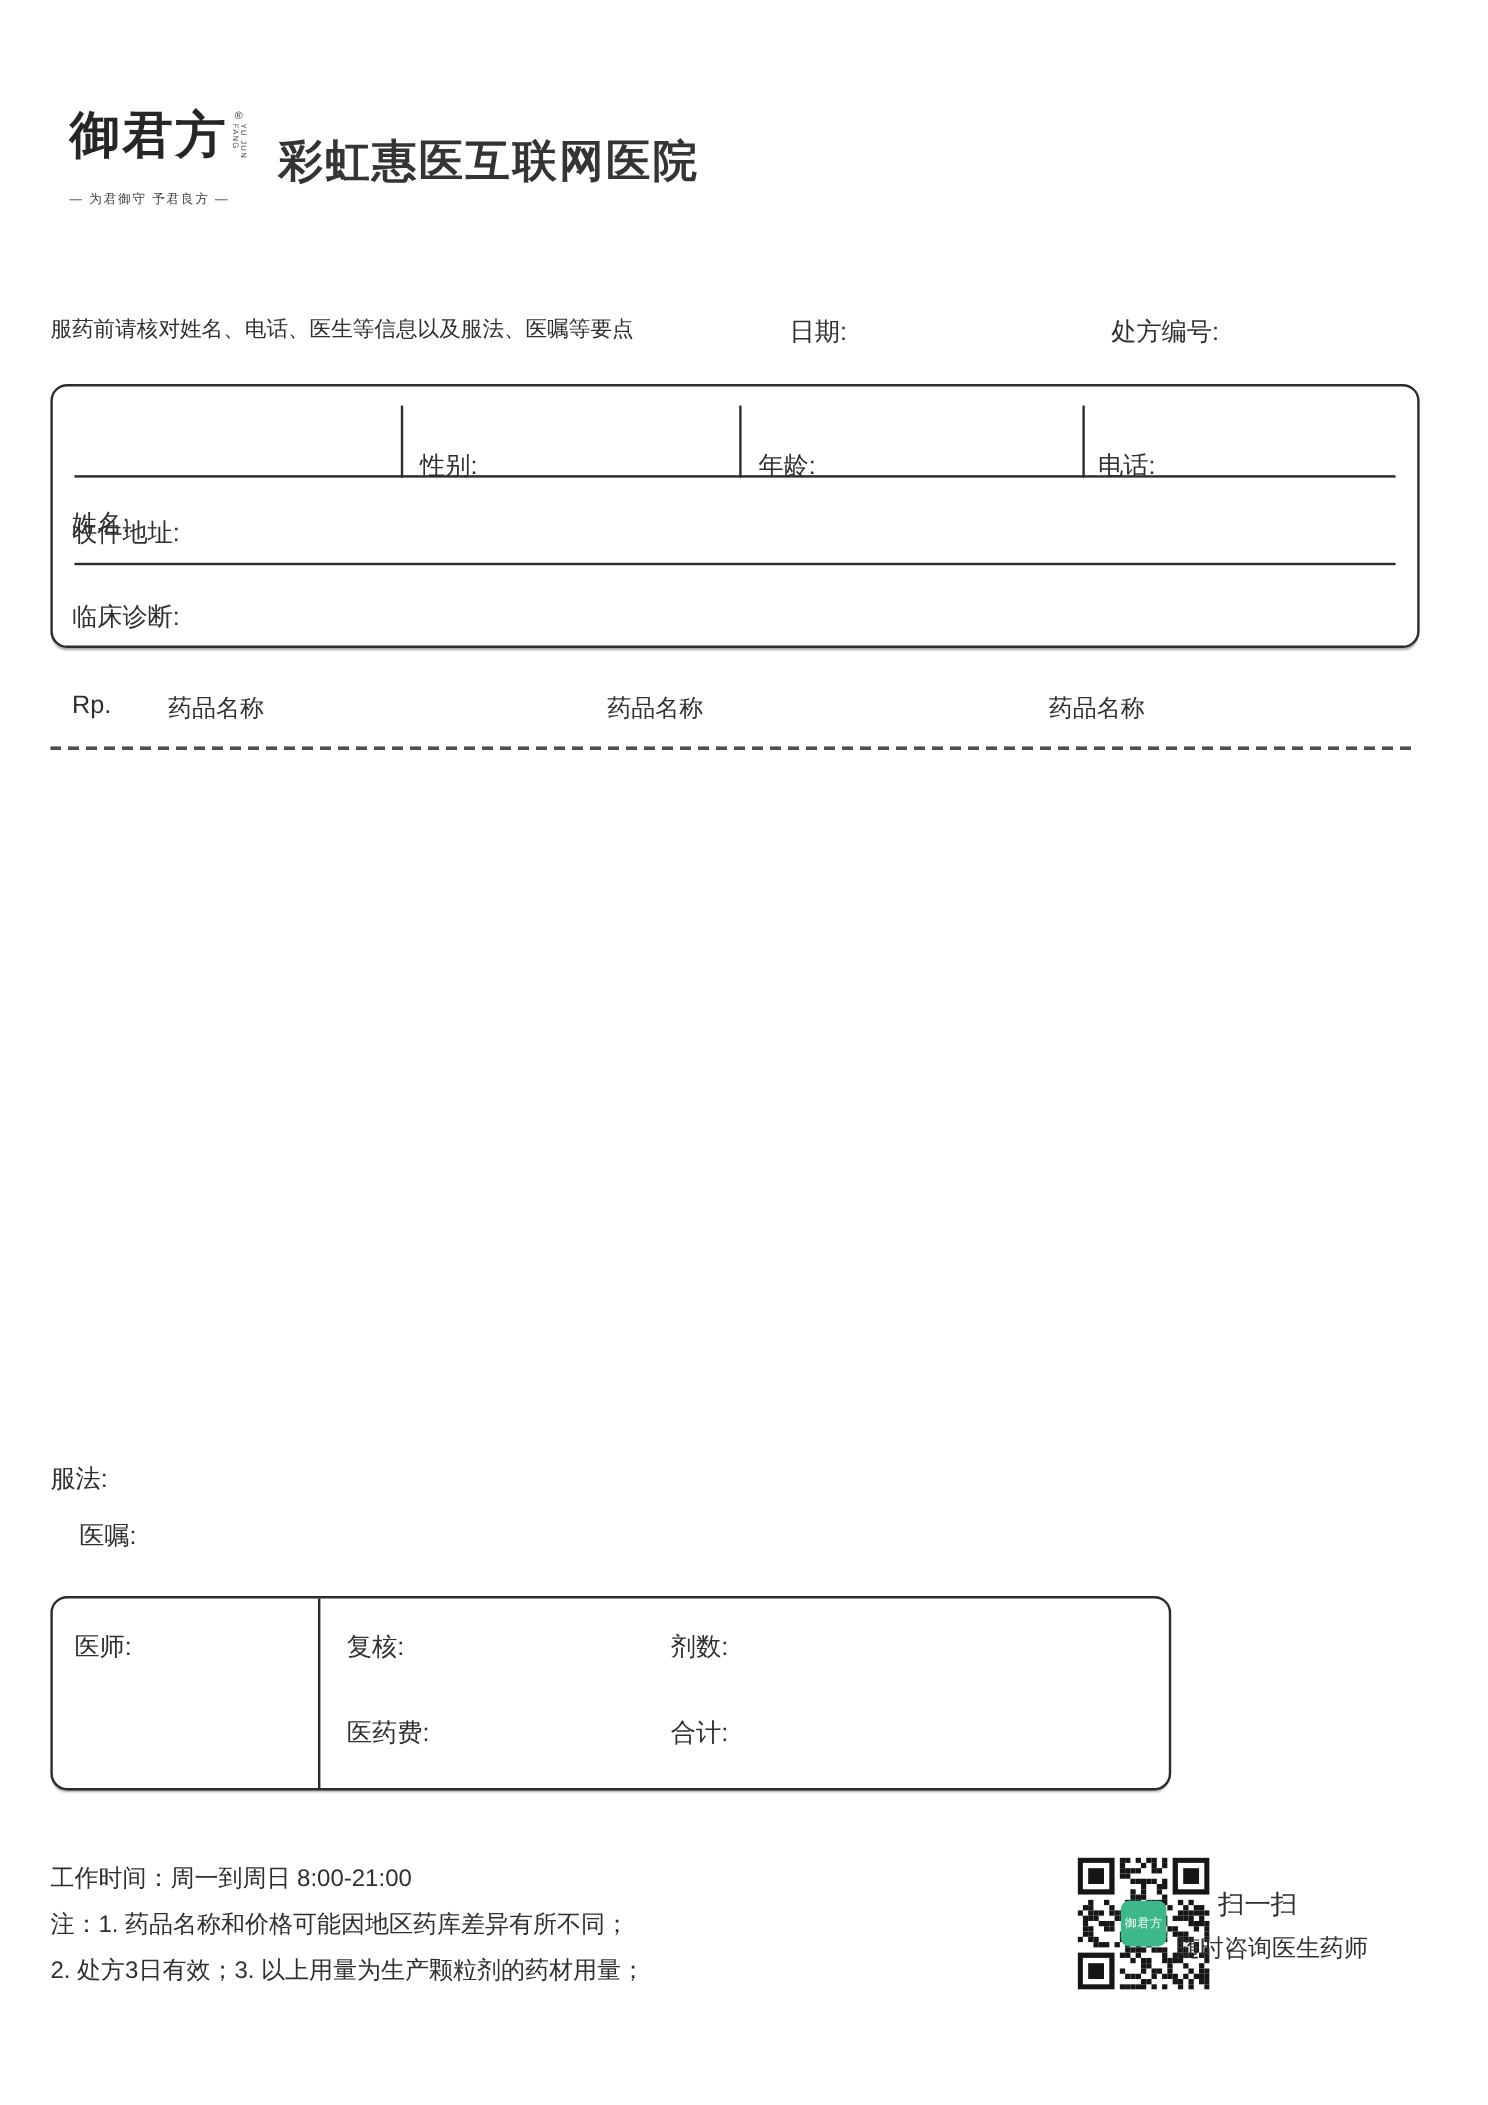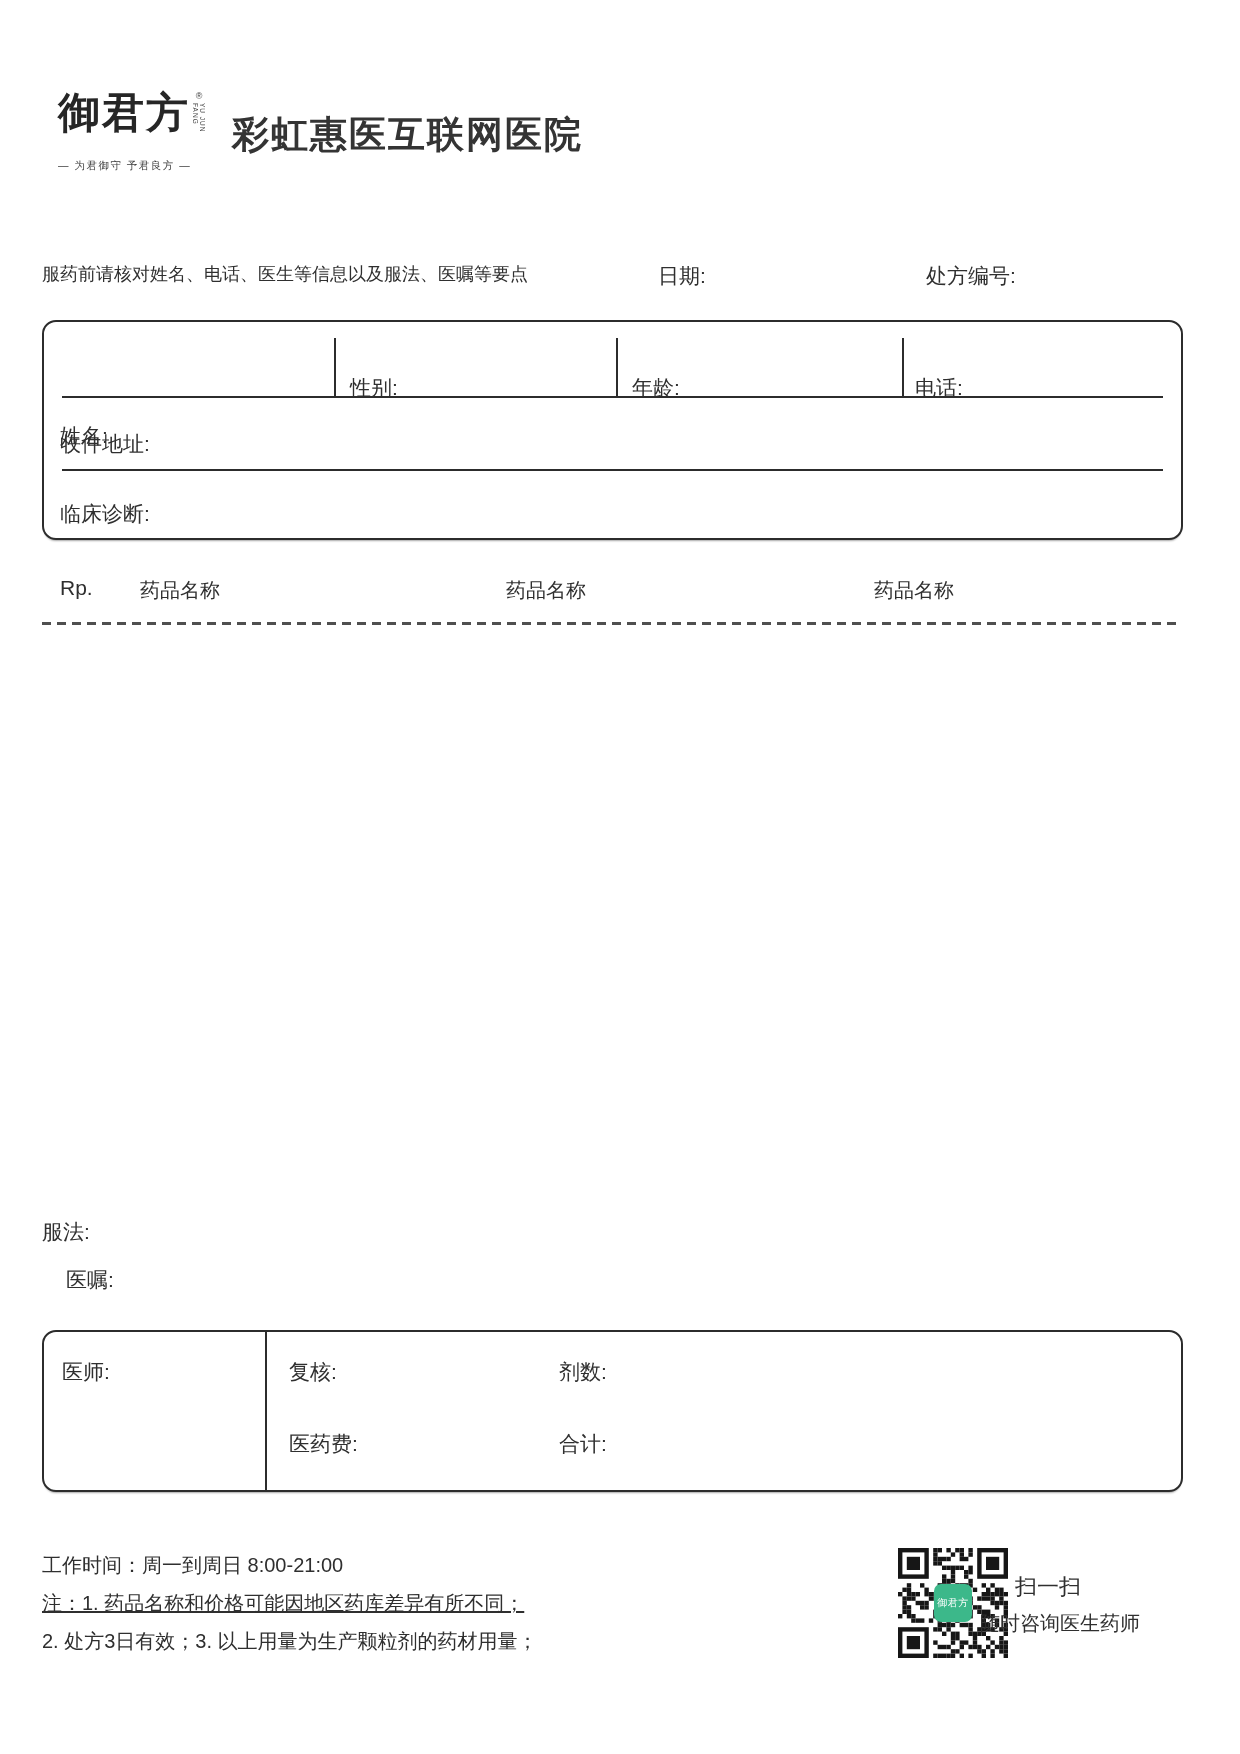--- a/index.html
+++ b/index.html
@@ -19,21 +19,21 @@
 
   
   .notice-text { position:absolute; left:42px; top:262px; font-size:18px; color:#2f2f2f; white-space:nowrap; }
   .date-label { position:absolute; left:658px; top:262px; font-size:21px; color:#2f2f2f; }
   .rxno-label { position:absolute; left:926px; top:262px; font-size:21px; color:#2f2f2f; }
 
   
   .rbox { position:absolute; border:2.5px solid #2c2c2c; border-radius:14px; background:#fff;
           box-shadow:0 3px 2px -2px rgba(0,0,0,0.35); }
   .patient-box { left:42px; top:320px; width:1141px; height:220px; }
-  .sign-box { left:42px; top:1330px; width:1141px; height:162px; }
+  .sign-box { left:42px; top:1330px; width:934px; height:162px; }
 
   .label { font-size:21px; color:#2f2f2f; white-space:nowrap; }
   .pos { position:absolute; }
 
   .vsep { position:absolute; width:2px; background:#2c2c2c; top:16px; height:60px; }
   .hline { position:absolute; left:18px; right:18px; height:2.3px; background:#2c2c2c;
            box-shadow:0 2px 1px -1px rgba(0,0,0,0.3); }
 
   
   .rp-label { position:absolute; left:60px; top:576px; font-size:21px; color:#2f2f2f; }
@@ -100,21 +100,21 @@
   <div class="rbox sign-box">
     <div class="sign-divider"></div>
     <div class="label pos" style="left:18px; top:26px;">医师:</div>
     <div class="label pos" style="left:245px; top:26px;">复核:</div>
     <div class="label pos" style="left:515px; top:26px;">剂数:</div>
     <div class="label pos" style="left:245px; top:98px;">医药费:</div>
     <div class="label pos" style="left:515px; top:98px;">合计:</div>
   </div>
 
   <div class="footer-text" style="left:42px; top:1552px;">工作时间：周一到周日 8:00-21:00</div>
-  <div class="footer-text" style="left:42px; top:1590px;text-decoration:underline;">注：1. 药品名称和价格可能因地区药库差异有所不同；</div>
+  <div class="footer-text" style="left:42px; top:1590px;">注：1. 药品名称和价格可能因地区药库差异有所不同；</div>
   <div class="footer-text" style="left:42px; top:1628px;">2. 处方3日有效；3. 以上用量为生产颗粒剂的药材用量；</div>
 
   <div class="qr-wrap">
     <svg id="qr-svg" width="110" height="110" viewBox="0 0 110 110">
       <rect x="0" y="0" width="110" height="110" fill="#ffffff"></rect>
     <rect x="35.2" y="0" width="4.4" height="4.4" fill="#161616"></rect>
         <rect x="39.6" y="0" width="4.4" height="4.4" fill="#161616"></rect>
         <rect x="48.400000000000006" y="0" width="4.4" height="4.4" fill="#161616"></rect>
         <rect x="57.2" y="0" width="4.4" height="4.4" fill="#161616"></rect>
         <rect x="61.60000000000001" y="0" width="4.4" height="4.4" fill="#161616"></rect>

